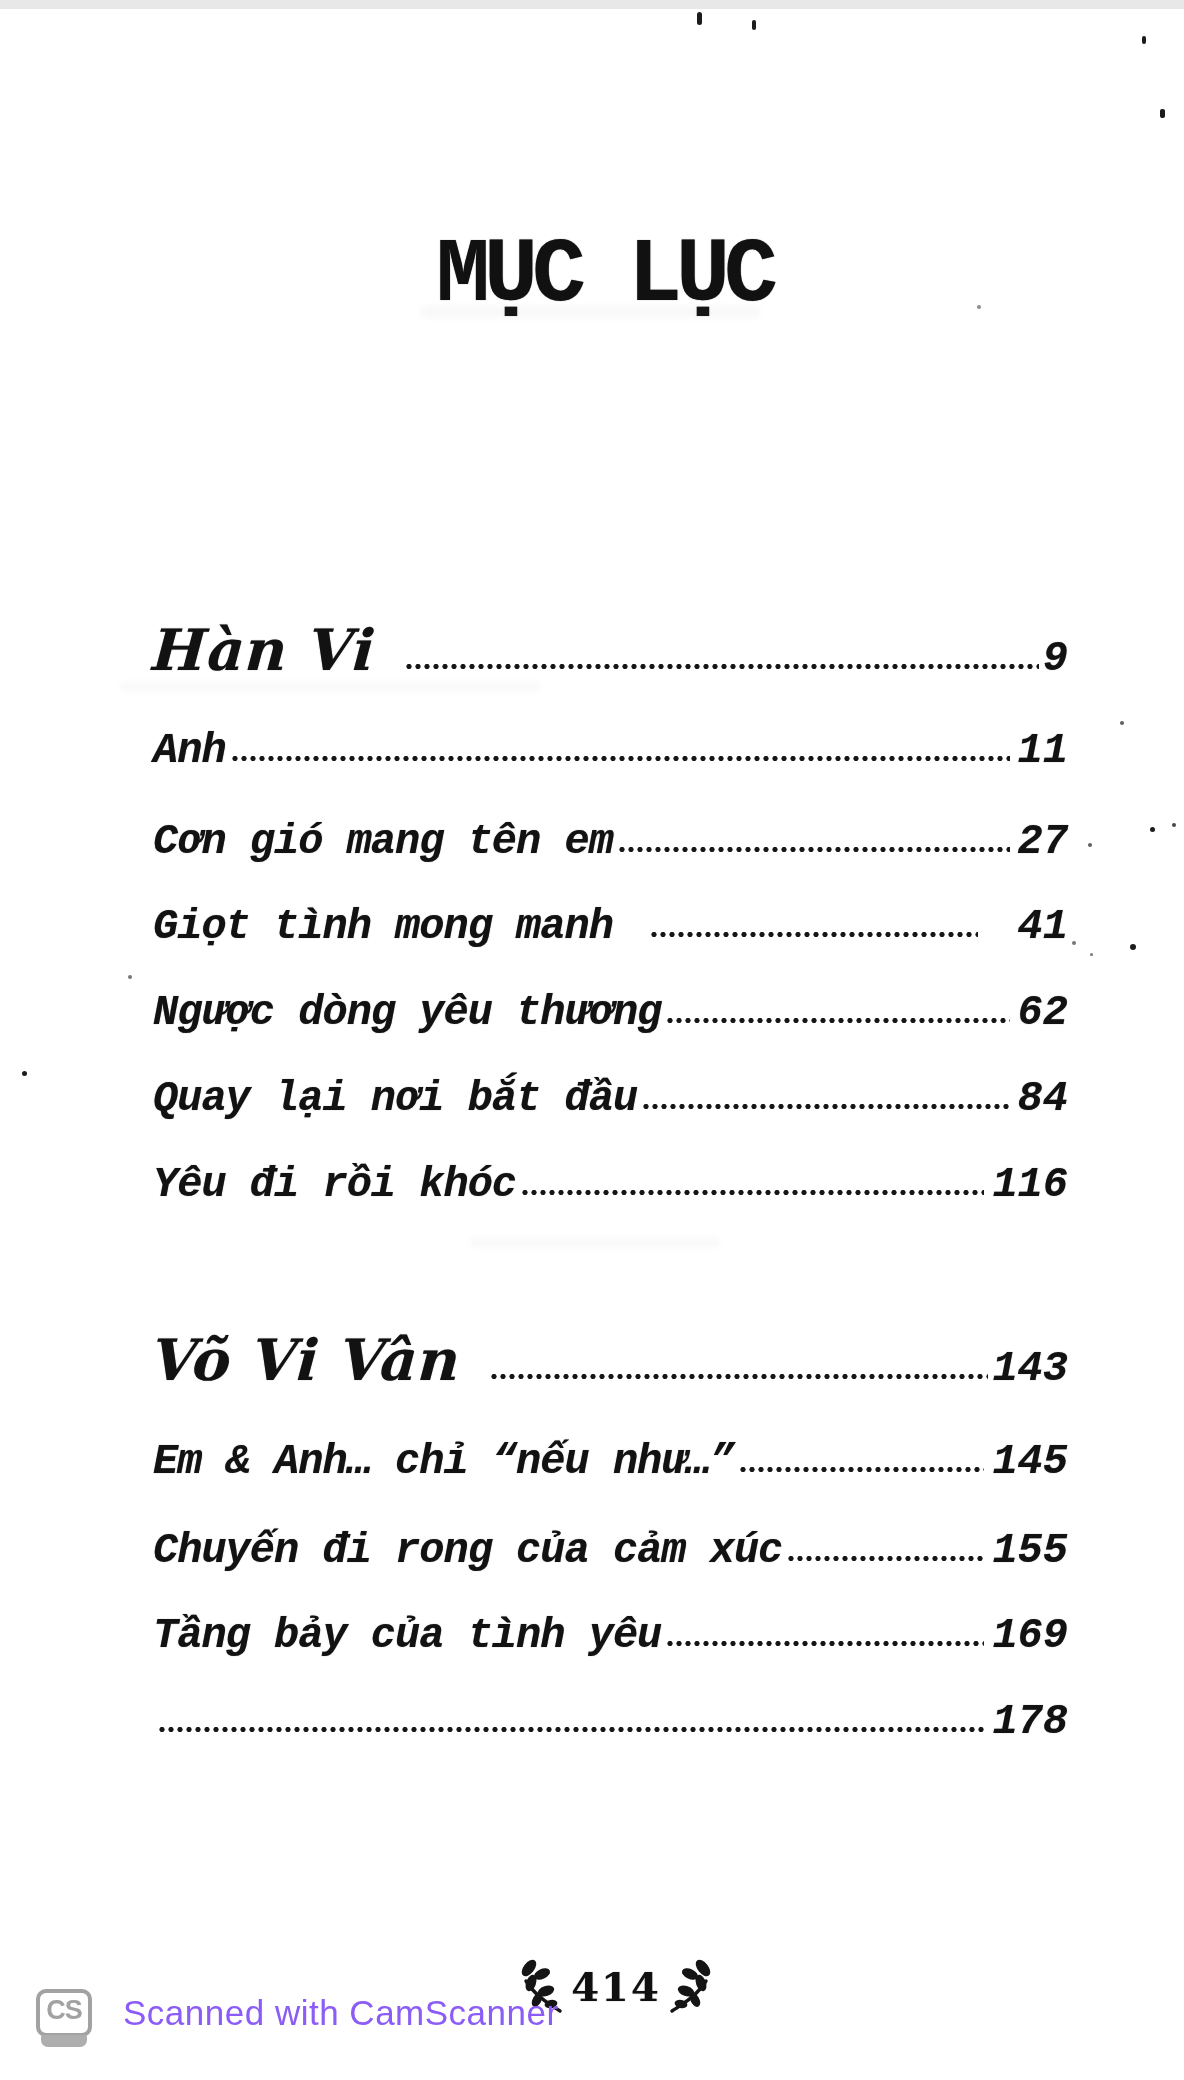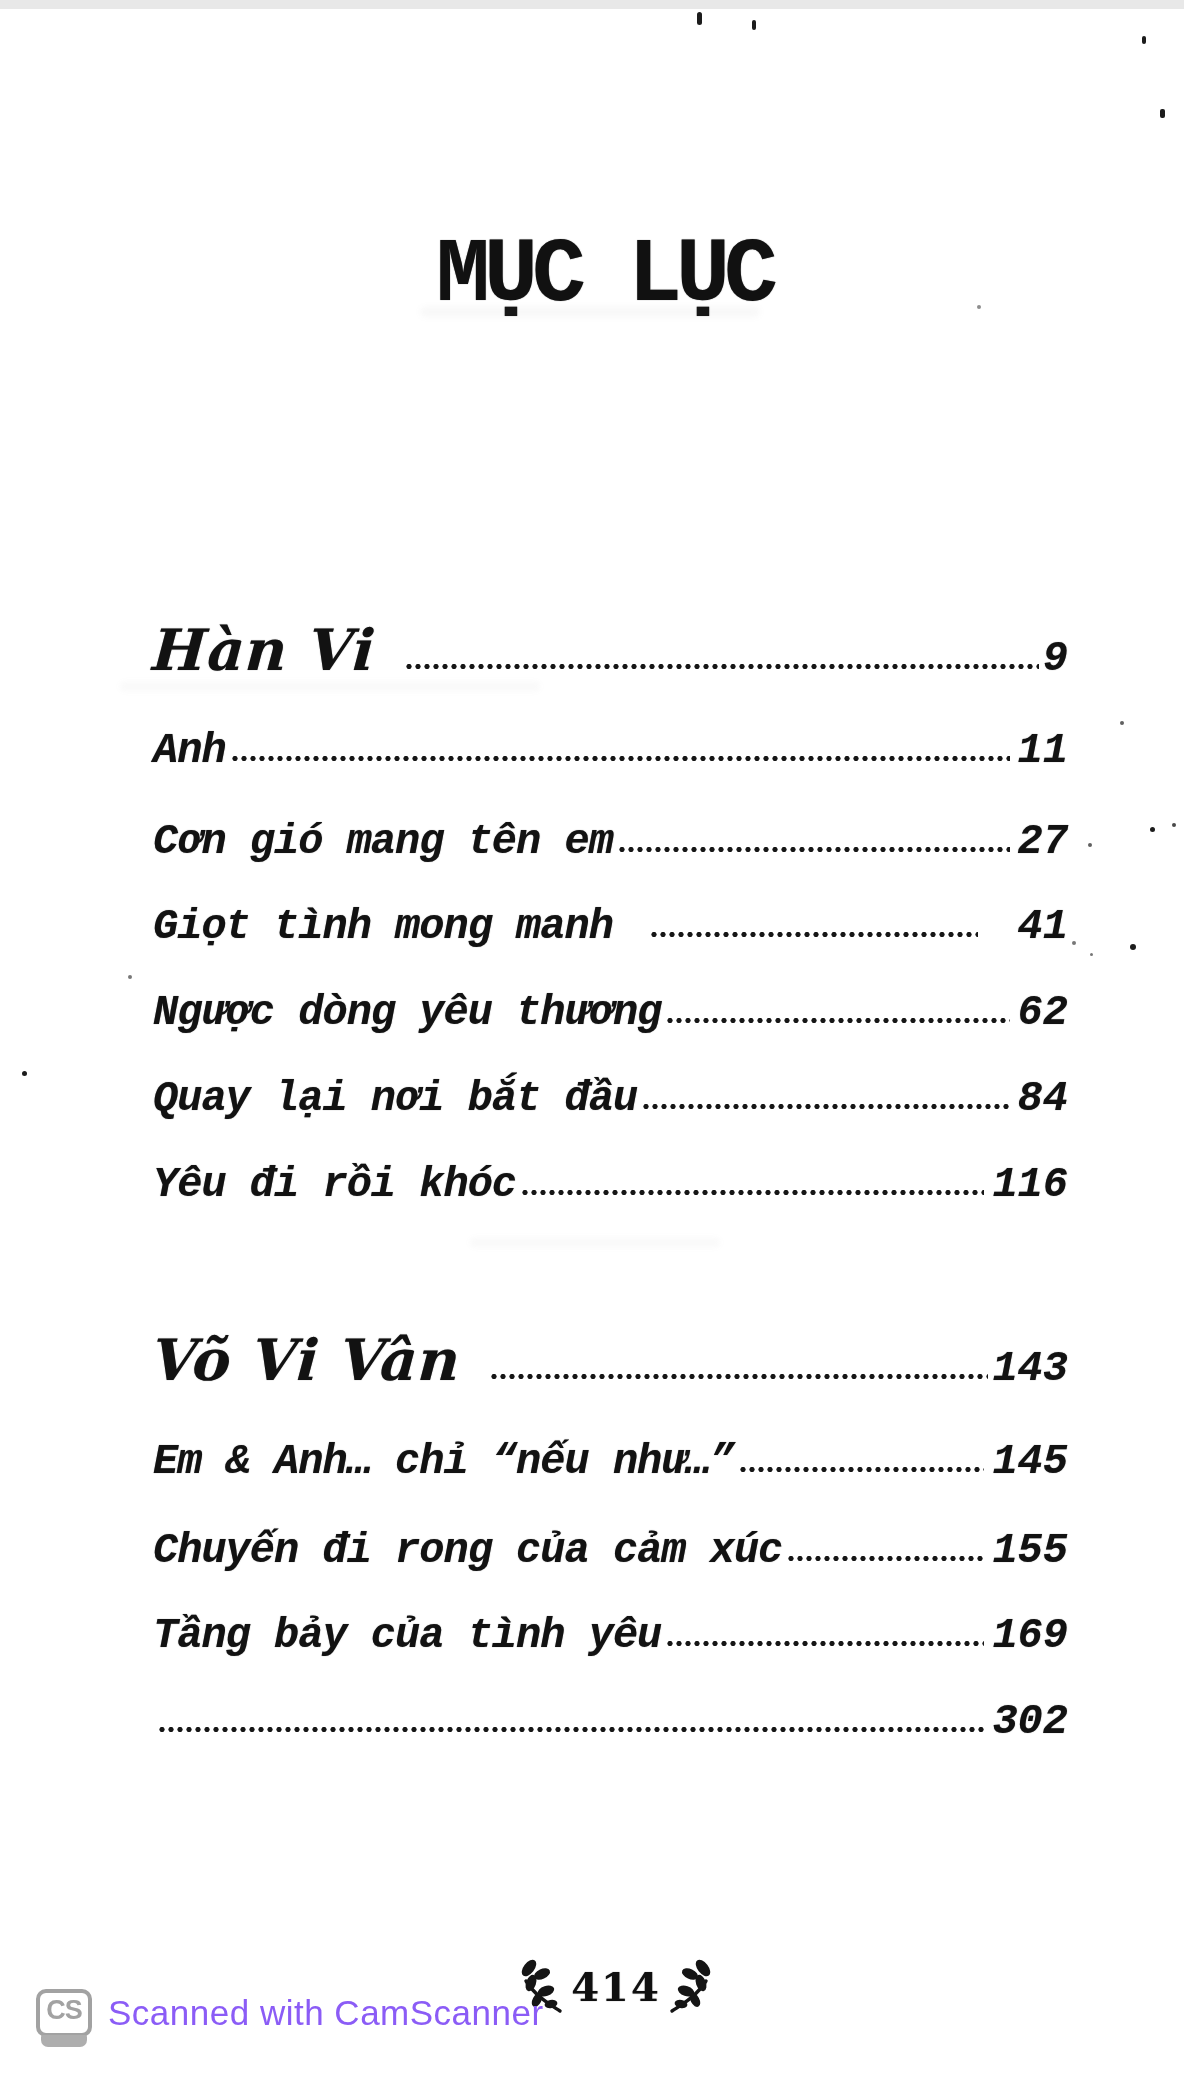--- a/index.html
+++ b/index.html
@@ -66,21 +66,21 @@
     font-weight:700;font-size:40px;line-height:1;
     letter-spacing:2px;
     color:#101010;
     text-shadow:0 0 1px rgba(0,0,0,.6);
   }
   .leaf{display:inline-block;width:47px;height:55px;}
   .leaf.right svg{transform:scaleX(-1);}
   
   .watermark{
     position:absolute;left:36px;top:1980px;
-    display:flex;align-items:flex-start;gap:16px;
+    display:flex;align-items:flex-start;gap:31px;
   }
   .cslogo{
     position:relative;display:inline-block;
     width:48px;height:40px;
     border:4px solid #a2a2a2;border-radius:10px;
     background:#fff;
   }
   .cslogo .cstext{
     position:absolute;left:0;right:0;top:3px;
     text-align:center;
@@ -168,21 +168,21 @@
         <span class="leader"></span>
         <span class="pageno">155</span>
       </div>
       <div class="row" style="top: 1606px;">
         <span class="label">Tầng bảy của tình yêu</span>
         <span class="leader"></span>
         <span class="pageno">169</span>
       </div>
       <div class="row" style="top: 1692px;">
         <span class="leader"></span>
-        <span class="pageno">302</span>
+        <span class="pageno">178</span>
       </div>
     </div>
 
   <div class="footer">
     <span class="leaf">
       <svg width="47" height="55" viewBox="0 0 47 55" xmlns="http://www.w3.org/2000/svg">
         <path d="M42 52 C33 46 18 38 8 22" stroke="#151515" stroke-width="3.4" fill="none" stroke-linecap="round"></path>
         <g fill="#151515">
           <ellipse cx="11" cy="9" rx="9.5" ry="5.4" transform="rotate(-52 11 9)"></ellipse>
           <ellipse cx="24" cy="15" rx="8.5" ry="5" transform="rotate(-24 24 15)"></ellipse>

